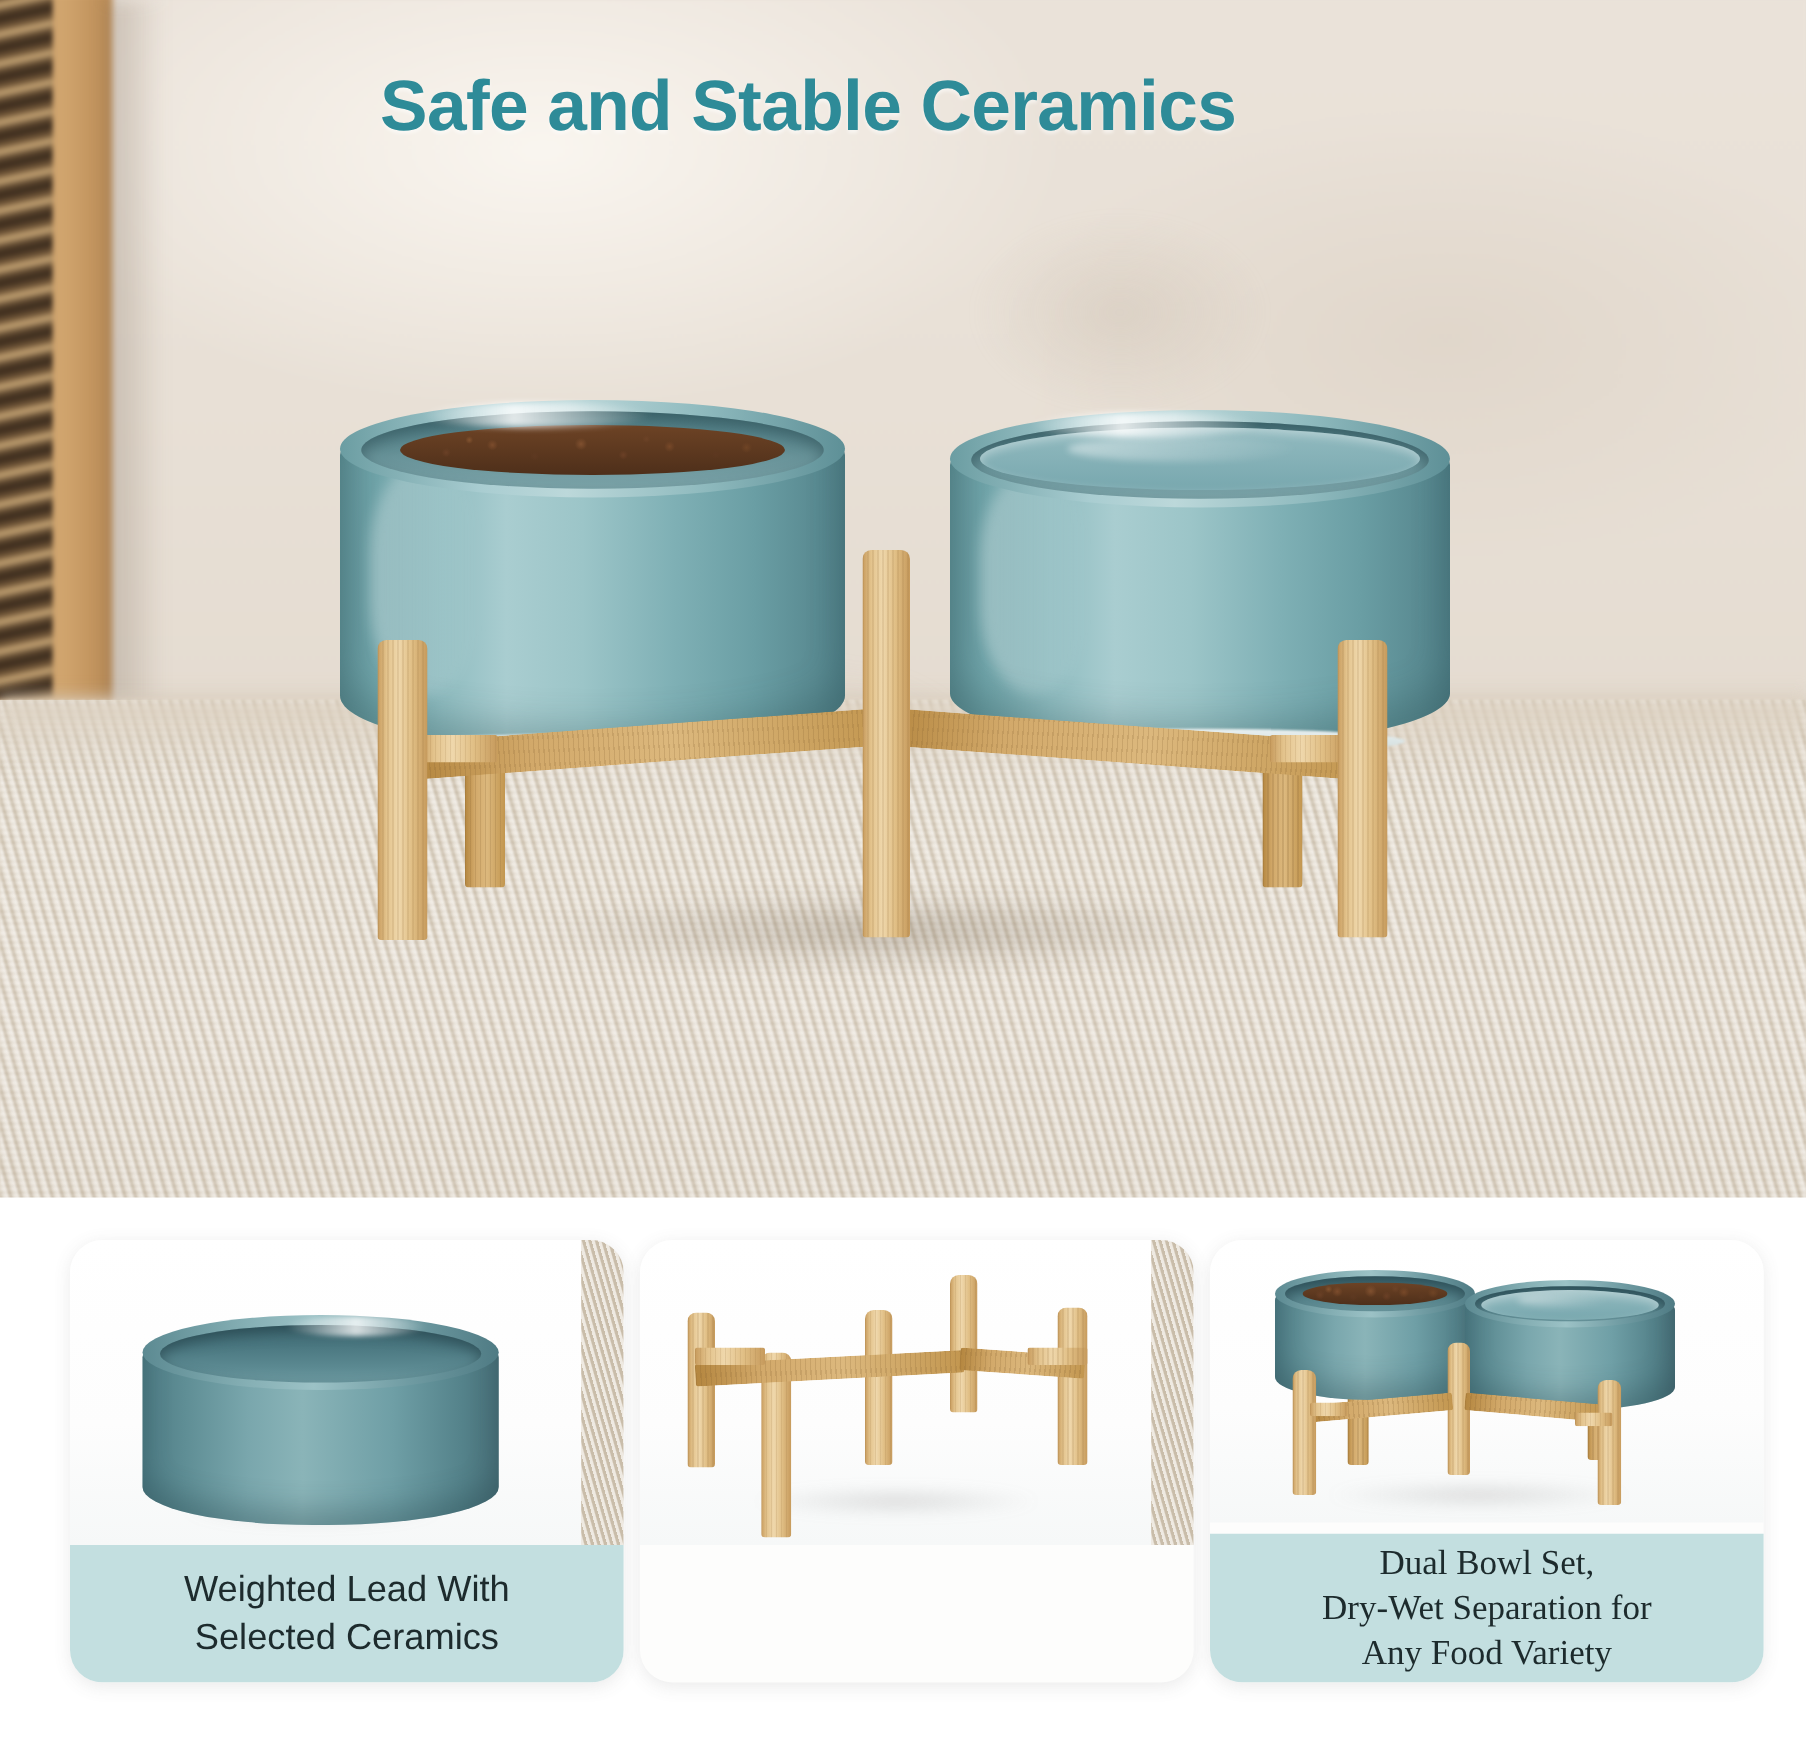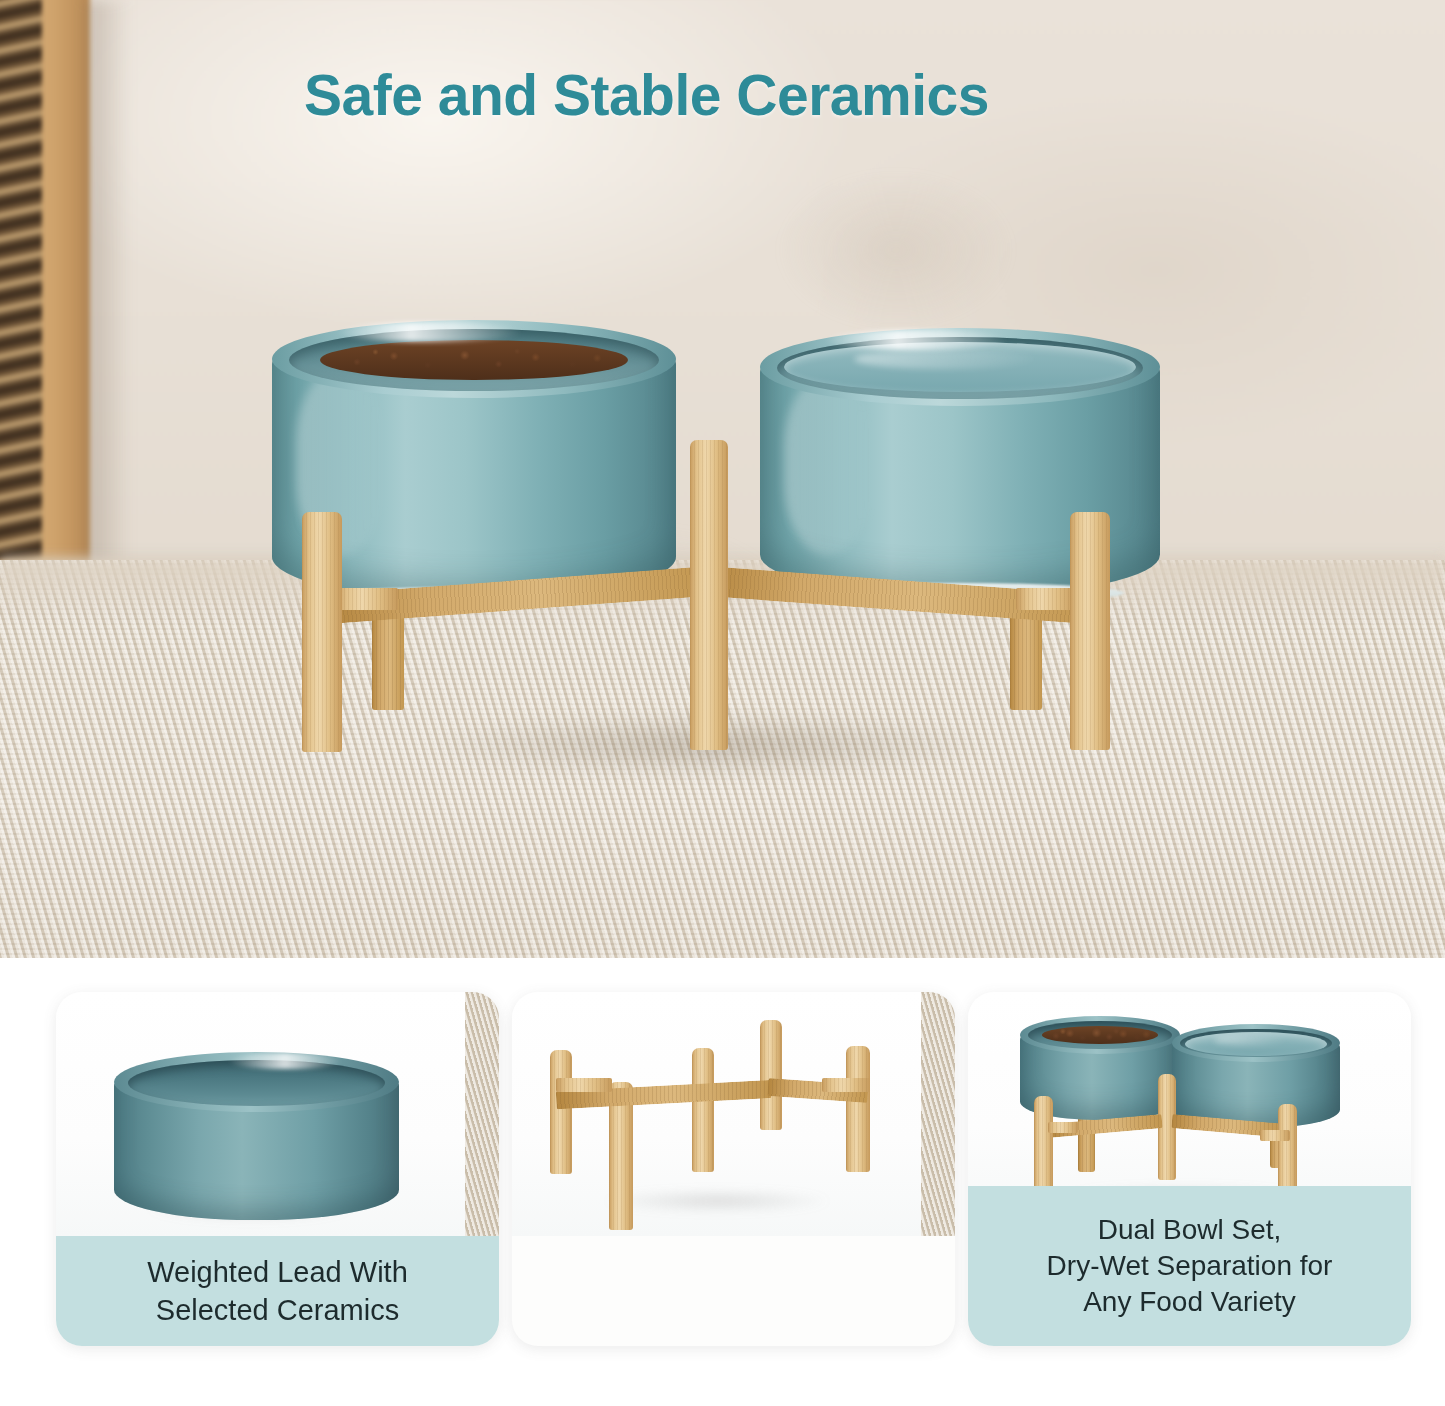--- a/index.html
+++ b/index.html
@@ -177,21 +177,21 @@
       repeating-linear-gradient(90deg,
         rgba(130,95,48,.20) 0px, rgba(130,95,48,.20) 1px,
         rgba(255,255,255,.0) 1px, rgba(255,255,255,.0) 4px),
       linear-gradient(90deg,#b4863f 0%,#d2a96a 25%,#dcb87d 55%,#c2964f 100%);
   }
   .post{ position:absolute; border-radius:7px 7px 3px 3px; }
   .rail{ position:absolute; border-radius:2px; }
 
   
   .title{
-    position:absolute; left:0; top:60px; width:1293px;
+    position:absolute; left:0; top:50px; width:1293px;
     text-align:center; z-index:40;
     color:#2e8b98;
     font-weight:bold;
     font-size:57px;
     line-height:70px;
     letter-spacing:-0.5px;
     text-shadow:0 2px 3px rgba(255,255,255,.55);
   }
   .title div{ white-space:nowrap; }
 
@@ -219,21 +219,21 @@
     background:#c3dfe0;
     display:flex; align-items:center; justify-content:center;
     text-align:center;
     color:#1d2b2d;
     font-size:29px;
     line-height:38px;
     padding:0 10px;
     white-space:pre-line;
   }
   
-  .card#card3 .caption{ height:160px; font-size:28px; line-height:36px; }
+  .card#card3 .caption{ height:119px; font-size:28px; line-height:36px;font-family:Liberation Serif, serif; }
   .card#card3 .photo{ height:226px; }
 
   
   .mini-bowl{ position:absolute; }
   .mini-bowl .mb-body{
     position:absolute; left:0; top:30px; width:100%; height:calc(100% - 30px);
     border-radius:4px 4px 48% 48% / 4px 4px 22% 22%;
     background:linear-gradient(90deg,#4d7b84 0%,#5f8e95 12%,#7aa7ad 30%,#8ab4b8 45%,#6f9fa6 70%,#54828a 90%,#486f78 100%);
     box-shadow:inset 0 -12px 22px rgba(35,65,72,.32);
   }

